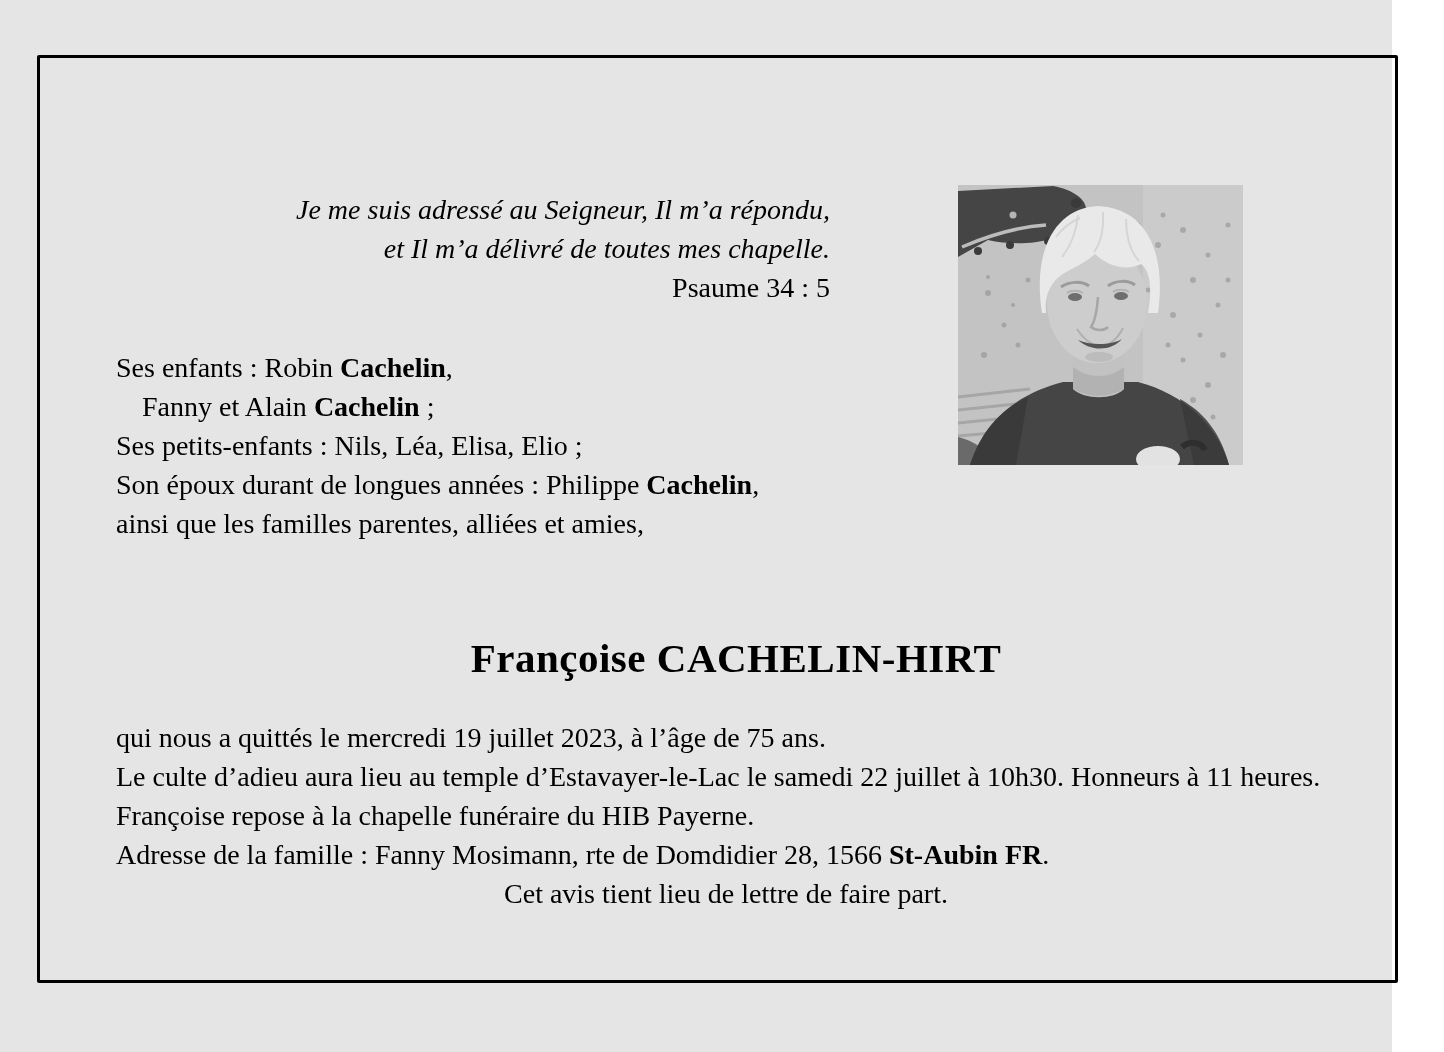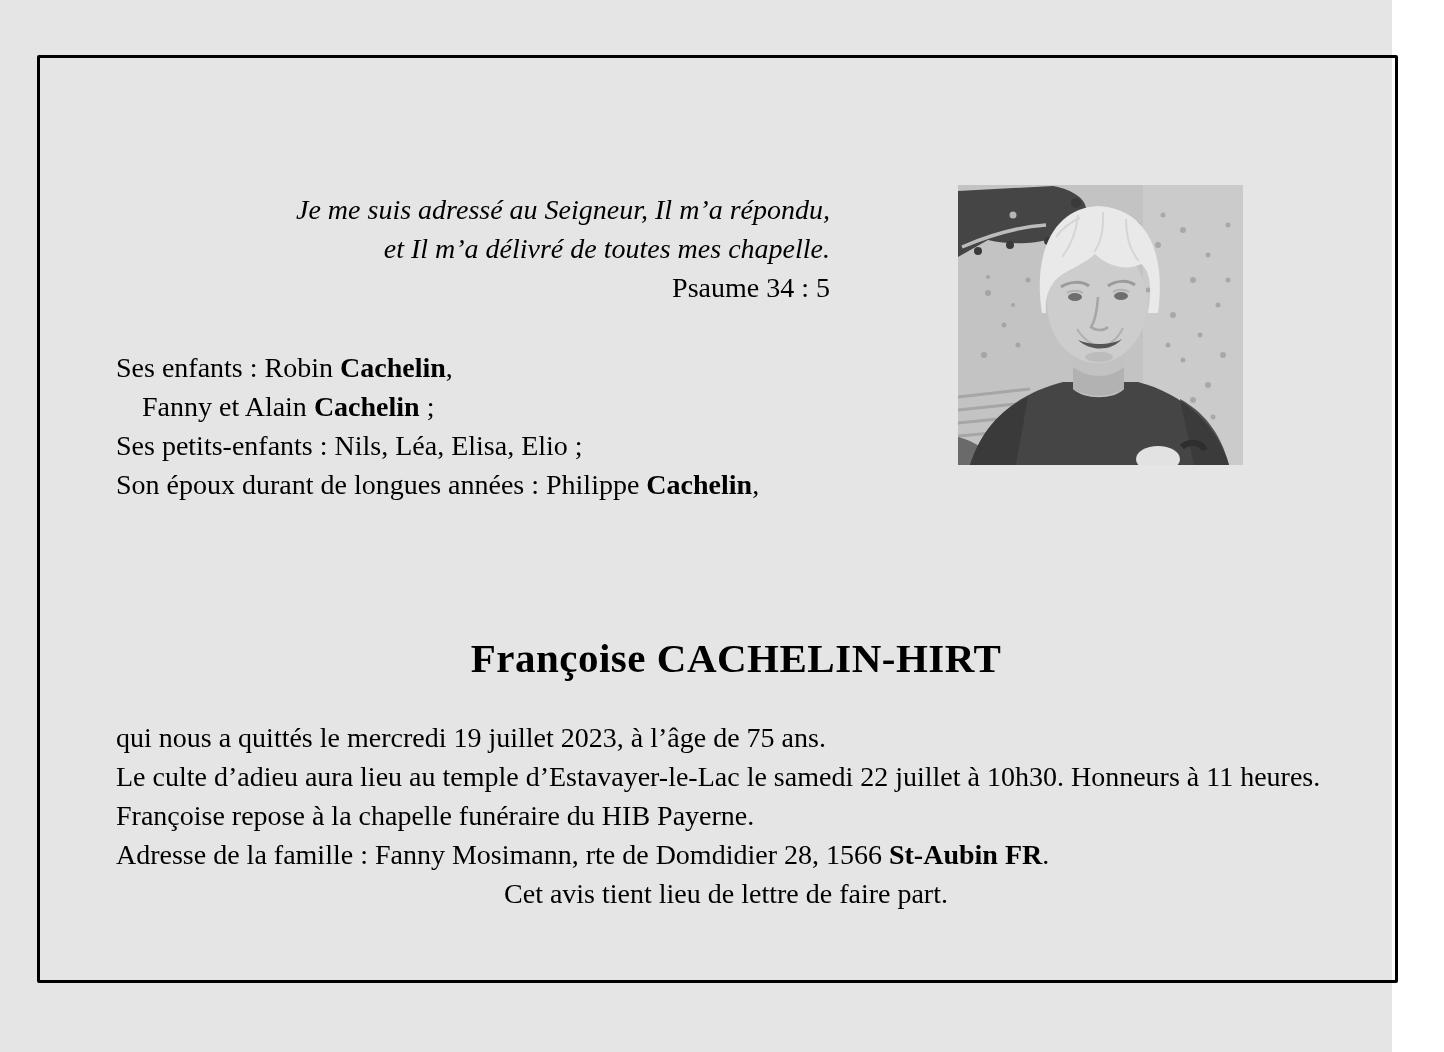--- a/index.html
+++ b/index.html
@@ -179,20 +179,21 @@
       <ellipse cx="200" cy="274" rx="22" ry="13" fill="#e2e2e2"></ellipse>
       <path d="M224,262 C232,255 243,257 247,265" stroke="#2e2e2e" stroke-width="6" fill="none"></path>
     </svg>
   </div>
 
   <div class="family-block">
     <div class="line nowrap"><span>Ses enfants : Robin </span><b>Cachelin</b><span>,</span></div>
     <div class="line nowrap indent"><span>Fanny et Alain </span><b>Cachelin</b><span> ;</span></div>
     <div class="line nowrap"><span>Ses petits-enfants : Nils, Léa, Elisa, Elio ;</span></div>
     <div class="line nowrap"><span>Son époux durant de longues années : Philippe </span><b>Cachelin</b><span>,</span></div>
+    <div class="line nowrap"><span>ainsi que les familles parentes, alliées et amies,</span></div>
   </div>
 
   <h1 class="deceased-name">Françoise CACHELIN-HIRT</h1>
 
   <div class="details-block">
     <div class="line nowrap">qui nous a quittés le mercredi 19 juillet 2023, à l’âge de 75 ans.</div>
     <div class="line nowrap">Le culte d’adieu aura lieu au temple d’Estavayer-le-Lac le samedi 22 juillet à 10h30. Honneurs à 11 heures.</div>
     <div class="line nowrap">Françoise repose à la chapelle funéraire du HIB Payerne.</div>
     <div class="line nowrap"><span>Adresse de la famille : Fanny Mosimann, rte de Domdidier 28, 1566 </span><b>St-Aubin FR</b><span>.</span></div>
     <div class="line center">Cet avis tient lieu de lettre de faire part.</div>

